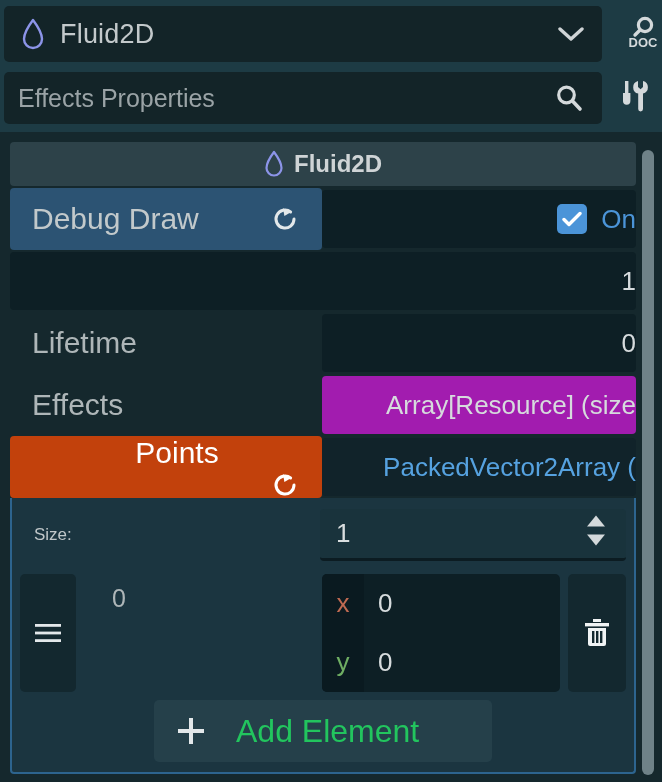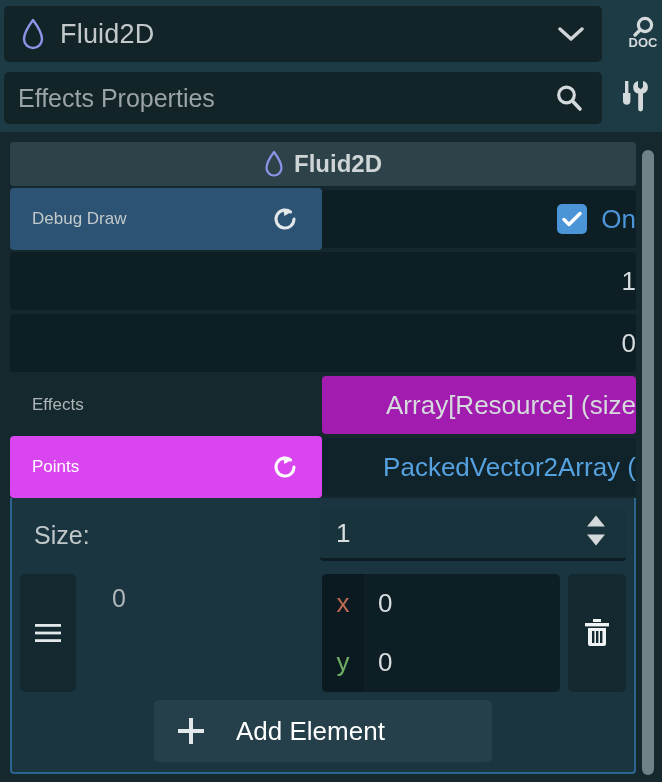--- a/index.html
+++ b/index.html
@@ -64,25 +64,25 @@
     height: 44px; background: #2d4249; border-radius: 4px;
     display:flex; align-items:center; justify-content:center; gap: 10px;
     margin-bottom: 2px;
   }
   .cat-header .txt { color: #cfd4d6; font-size: 24px; font-weight: bold; }
 
   
   .prop-row { display:flex; height: 62px; position: relative; }
   .prop-label {
     width: 312px; display:flex; align-items:center;
-    font-size: 17px; color: #aeb6b8; padding-left: 22px;
+    font-size: 30px; color: #aeb6b8; padding-left: 22px;
     border-radius: 4px;
   }
   .prop-label.sel-soft { background: #2c5373; color: #c2c9cb; }
-  .prop-label.sel-strong { background: #d946ef; color: #ffffff; }
+  .prop-label.sel-strong { background: #c2410c; color: #ffffff; flex-direction: column; }
   .revert {
     margin-left: auto; margin-right: 22px; display:flex; align-items:center;
   }
   .prop-value {
     flex: 1; display:flex; align-items:center;
     background: #0d1f25; border-radius: 4px;
     font-size: 26px; color: #d6dbdd; padding-left: 16px;
     overflow: hidden; white-space: nowrap;
     margin: 2px 0;
     justify-content: flex-end;
@@ -97,21 +97,21 @@
   .on-text { color: #4b94d8; font-size: 26px; }
 
   
   .array-box {
     border: 2px solid #2d648e; border-top: none;
     background: #1b3540;
     border-radius: 0 0 4px 4px;
     padding: 6px 8px 10px 8px;
   }
   .size-row { display:flex; height: 62px; align-items:center; }
-  .size-label { width: 300px; font-size: 25px; color: #c0c7c9; padding-left: 14px; }
+  .size-label { width: 300px; font-size: 17px; color: #c0c7c9; padding-left: 14px; }
   .spin {
     flex:1; height: 52px; background:#19333c; border-radius: 4px;
     border-bottom: 3px solid #0c1c22;
     display:flex; align-items:center; padding-left: 16px;
     font-size: 26px; color: #d9dedf; position: relative;
   }
   .spin .arrows { position:absolute; right: 16px; top: 50%; transform: translateY(-50%); }
 
   .elem-row { display:flex; margin-top: 8px; height: 118px; }
   .handle-box {
@@ -136,21 +136,21 @@
   .trash-box {
     width: 58px; margin-left: 8px; background:#13282f; border-radius: 5px;
     display:flex; align-items:center; justify-content:center;
   }
 
   .add-row { display:flex; justify-content:center; margin-top: 8px; }
   .add-btn {
     width: 338px; height: 62px; background:#25404a; border-radius: 5px;
     display:flex; align-items:center; gap: 30px; padding-left: 22px;
   }
-  .add-btn .lbl { color: #ffffff; font-size: 26px; }
+  .add-btn .lbl { color: #22c55e; font-size: 32px; }
 
   
   .vscroll {
     position: absolute; right: 8px; top: 150px;
     width: 12px; height: 625px; background: #6f8288; border-radius: 6px;
   }
 </style>
 </head>
 <body>
 
@@ -227,20 +227,23 @@
         </span>
         <span class="on-text">On</span>
       </div>
     </div>
 
     <div class="prop-row">
       <div class="prop-value">1</div>
     </div>
 
     <div class="prop-row">
+      <div class="prop-label">
+        <span>Lifetime</span>
+      </div>
       <div class="prop-value">0</div>
     </div>
 
     <div class="prop-row">
       <div class="prop-label">
         <span>Effects</span>
       </div>
       <div class="prop-value plain">Array[Resource] (size</div>
     </div>
 

